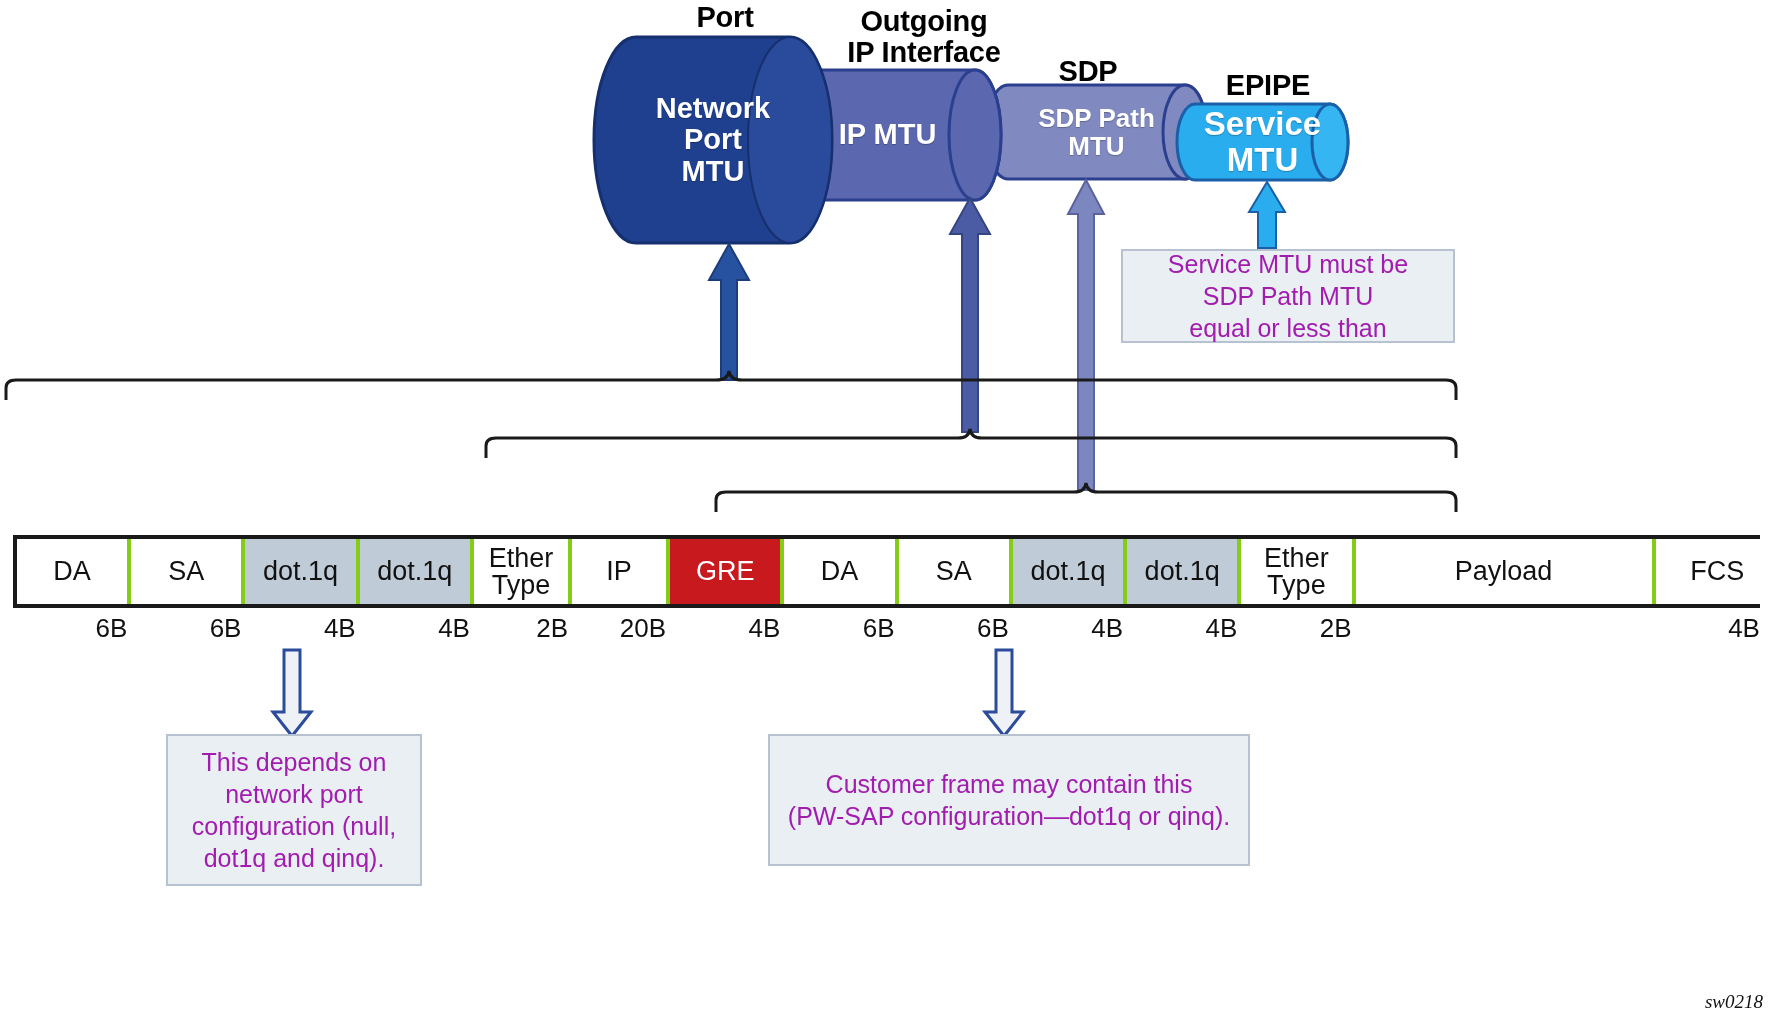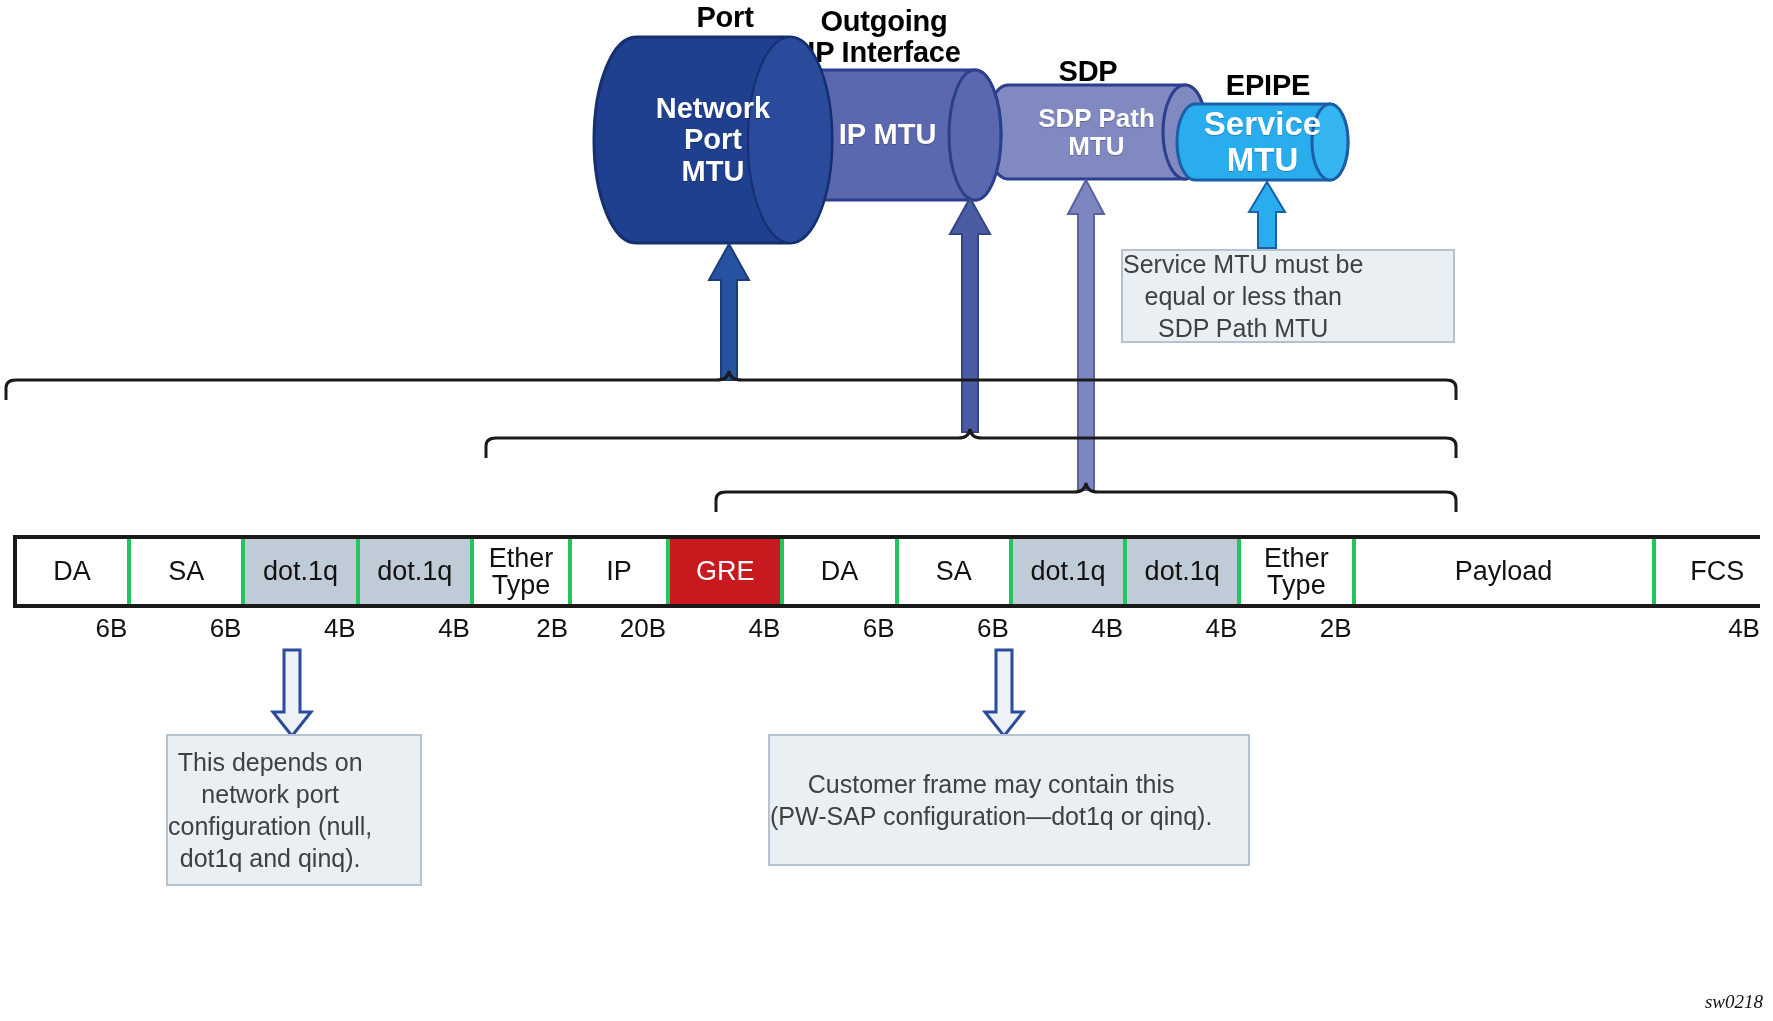--- a/index.html
+++ b/index.html
@@ -10,27 +10,27 @@
   
   .cyl-label{position:absolute;font-weight:bold;font-size:29px;text-align:center;
              line-height:1.06;color:#000;letter-spacing:-0.2px;}
   .cyl-txt{position:absolute;left:0;top:0;width:100%;height:100%;
            display:flex;align-items:center;justify-content:center;
            color:#fff;font-weight:bold;text-align:center;line-height:1.08;
            text-shadow:0 1px 1px rgba(0,0,0,.25);}
 
   
   .callout{position:absolute;background:#eaeff4;border:2px solid #b6c2cf;
-           display:flex;align-items:center;justify-content:flex-start;
-           text-align:center;font-size:25px;line-height:1.28;color:#404040;}
+           display:flex;align-items:center;justify-content:center;
+           text-align:center;font-size:25px;line-height:1.28;color:#a21caf;}
 
   
   #frame{position:absolute;left:13px;top:535px;width:1747px;height:73px;
          border:4px solid #1a1a1a;box-sizing:border-box;display:flex;background:#fff;}
-  .cell{border-right:4px solid #22c55e;box-sizing:border-box;
+  .cell{border-right:4px solid #84cc16;box-sizing:border-box;
         display:flex;align-items:center;justify-content:center;
         font-size:27px;text-align:center;line-height:1.0;color:#111;background:#fff;}
   .cell:last-child{border-right:none;padding-left:15px;}
   .cell.grey{background:#bfcbd6;}
   .cell.red{background:#c8191e;color:#fff;}
   .cell .two{display:block;}
 
   
   .bsize{position:absolute;top:613px;font-size:26px;text-align:right;color:#111;}
 
@@ -41,21 +41,21 @@
 </style>
 </head>
 <body>
 
 <div class="stage">
 
   <div class="cyl-label" style="left:640px;top:2px;width:170px;">
     <div>Port</div>
   </div>
 
-  <div class="cyl-label" style="left:760px;top:6px;width:248px;">
+  <div class="cyl-label" style="left:800px;top:6px;width:248px;">
     <div>Outgoing</div>
     <div>IP Interface</div>
   </div>
 
   <div class="cyl-label" style="left:1018px;top:56px;width:140px;">
     <div>SDP</div>
   </div>
 
   <div class="cyl-label" style="left:1198px;top:70px;width:140px;">
     <div>EPIPE</div>
@@ -160,22 +160,22 @@
   <div class="cyl-txt" style="left:1195px;top:104px;width:135px;height:76px;font-size:33px;">
     <div>
       <div>Service</div>
       <div>MTU</div>
     </div>
   </div>
 
   <div class="callout" style="left:1121px;top:249px;width:330px;height:90px;">
     <div>
       <div>Service MTU must be</div>
+      <div>SDP Path MTU</div>
       <div>equal or less than</div>
-      <div>SDP Path MTU</div>
     </div>
   </div>
 
   <div id="frame">
       <div class="cell" style="flex: 0 0 114.236px;">
         <div>
           <span class="two">DA</span>
         </div>
       </div>
       <div class="cell" style="flex: 0 0 114.236px;">

